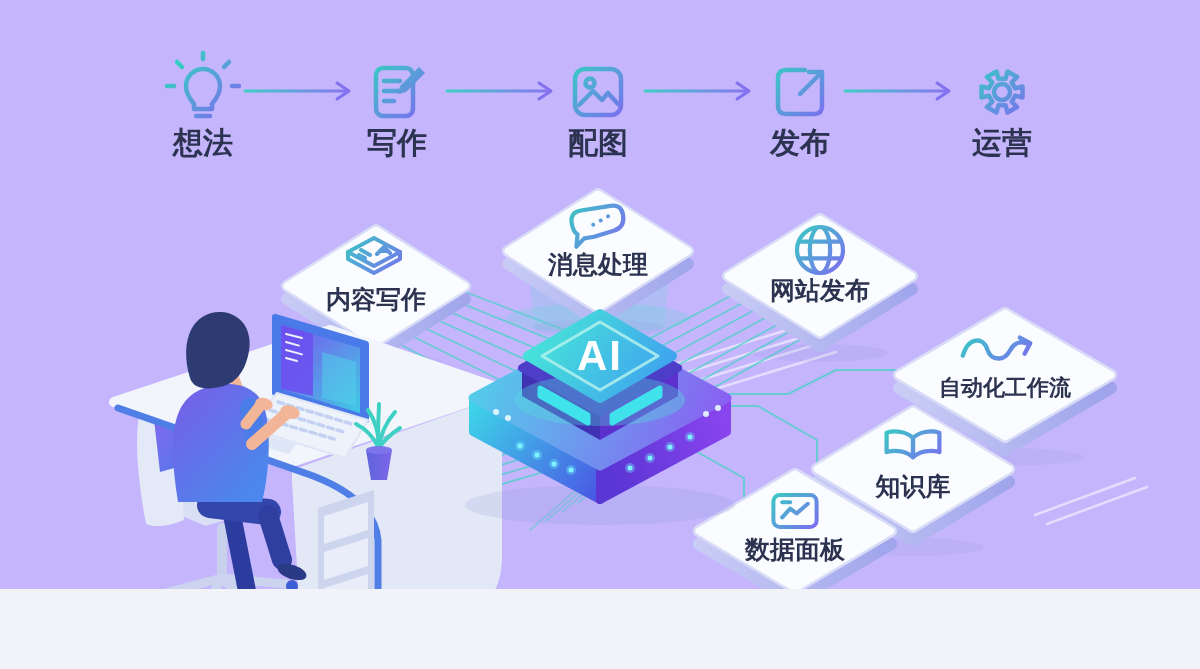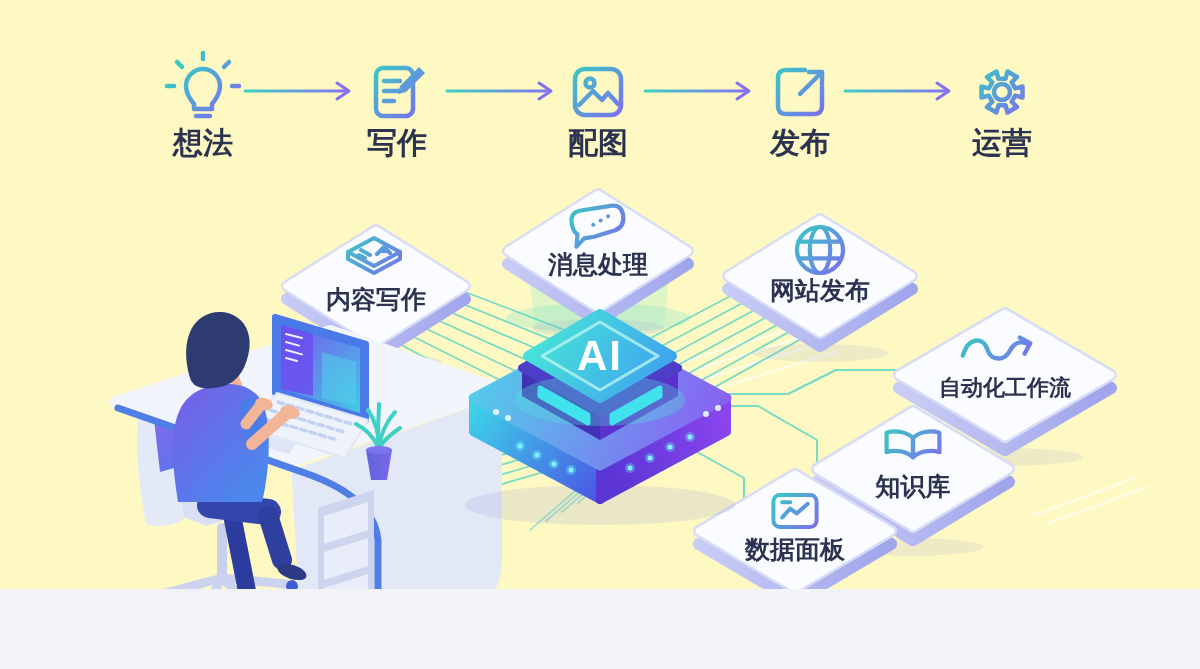--- a/index.html
+++ b/index.html
@@ -1,16 +1,16 @@
 <!DOCTYPE html>
 <html><head>
 <meta charset="utf-8">
 <style>
   html,body{margin:0;padding:0;background:#f1f3f9;}
-  .stage{position:relative;width:1200px;height:589px;background:#fef9c3;overflow:hidden;
+  .stage{position:relative;width:1200px;height:589px;background:#c4b5fd;overflow:hidden;
          font-family:"Liberation Sans",sans-serif;}
   svg{display:block;}
   text{font-family:"Liberation Sans",sans-serif;}
   .step-label{font-size:30px;font-weight:bold;fill:#2b3350;}
   .tile-label{font-weight:bold;fill:#2b3350;}
   .ai-label{font-size:42px;font-weight:bold;fill:#ffffff;letter-spacing:2px;}
 </style>
 </head>
 <body>
 

